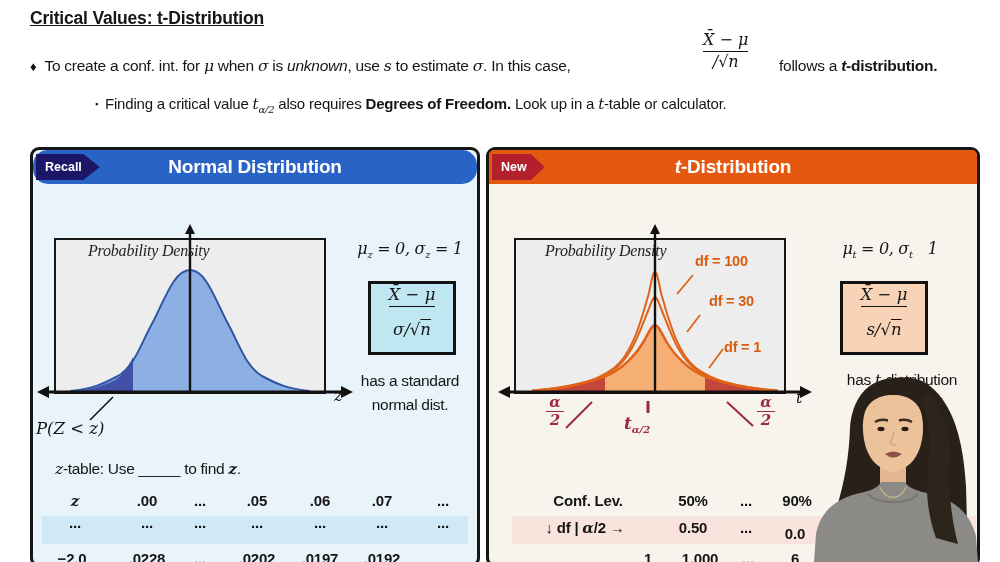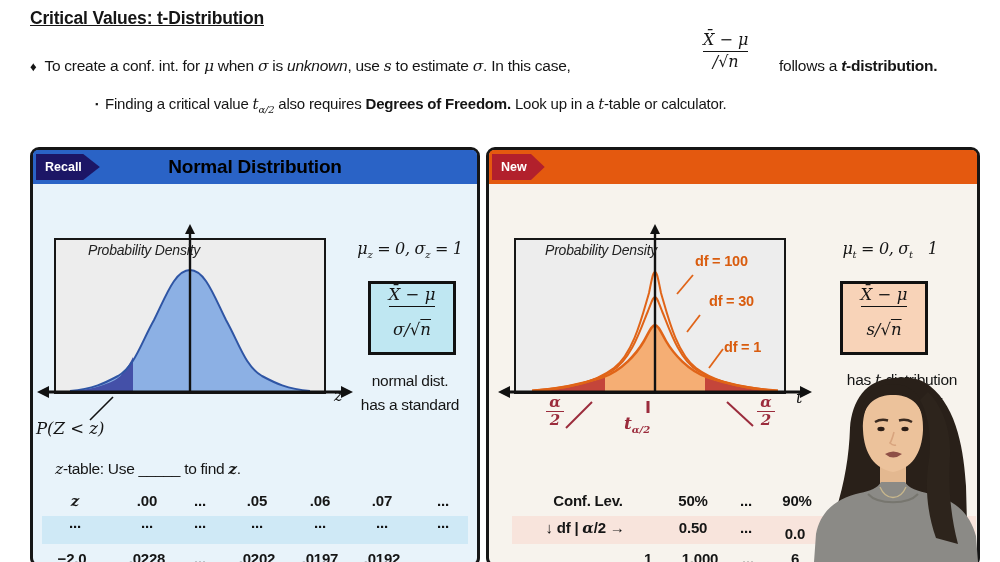--- a/index.html
+++ b/index.html
@@ -20,29 +20,29 @@
   .tfrac{left:703px;top:30px;text-align:center;font-family:"DejaVu Serif",serif;font-style:italic;font-size:16px;line-height:1.3;}
   .tfrac .den{border-top:1.6px solid #151515;padding:0 4px;}
   sub.sm{font-size:10px;}
   .rad{text-decoration:overline;}
 
   
   .panel{position:absolute;top:147px;height:420px;border:3px solid #161616;border-radius:9px;box-sizing:border-box;}
   .panel-left{left:30px;width:450px;background:#e8f3fa;}
   .panel-right{left:486px;width:494px;background:#f7f3ed;}
   .phead{height:34px;border-radius:5px 5px 0 0;display:flex;align-items:center;justify-content:center;position:relative;}
-  .phead-left{background:#2a63c6;}
+  .phead-left{background:#2a63c6;border-radius:15px;}
   .phead-right{background:#e4590f;}
-  .phead .ptitle{color:#000000;font-weight:bold;font-size:19px;letter-spacing:-0.2px;}
+  .phead .ptitle{color:#ffffff;font-weight:bold;font-size:19px;letter-spacing:-0.2px;}
   .tag{position:absolute;left:3px;top:4px;height:26px;line-height:26px;color:#fff;font-weight:bold;font-size:12.5px;
        padding:0 18px 0 9px;clip-path:polygon(0 0,74% 0,100% 50%,74% 100%,0 100%);}
   .tag-navy{background:#1c1666;}
   .tag-red{background:#b2202c;}
 
-  .plotlabel{font-style:italic;font-size:14px;color:#222;letter-spacing:-0.2px;}
+  .plotlabel{font-style:italic;font-size:16px;color:#222;letter-spacing:-0.2px;font-family:Liberation Serif, serif;}
   .axislabel{font-family:"DejaVu Serif",serif;font-style:italic;font-size:16px;}
   .params{font-family:"DejaVu Serif",serif;font-style:italic;font-size:16px;text-align:center;letter-spacing:-0.3px;}
   .fbox{position:absolute;width:88px;height:74px;border:3px solid #111;box-sizing:border-box;
         display:flex;align-items:center;justify-content:center;}
   .fbox-blue{background:#bfe7f2;}
   .fbox-peach{background:#f8d3b8;}
   .frac{text-align:center;font-family:"DejaVu Serif",serif;font-style:italic;font-size:16.5px;line-height:1.3;}
   .frac .den{border-top:1.6px solid #111;padding:12px 3px;}
   .capt{font-size:15.5px;text-align:center;letter-spacing:-0.3px;line-height:1.55;}
   .tabcap{font-size:15.5px;letter-spacing:-0.3px;}
@@ -83,20 +83,21 @@
   <div class="panel panel-left">
     <div class="phead phead-left">
       <span class="tag tag-navy">Recall</span>
       <span class="ptitle">Normal Distribution</span>
     </div>
   </div>
 
   <div class="panel panel-right">
     <div class="phead phead-right">
       <span class="tag tag-red">New</span>
+      <span class="ptitle"><span style="font-style:italic">t</span><span>-Distribution</span></span>
     </div>
   </div>
 
   <svg class="abs" style="left:35px;top:222px;" width="320" height="205" viewBox="0 0 320 205">
     <rect x="20" y="17" width="270" height="154" fill="#ededed" stroke="#161616" stroke-width="2"></rect>
     <path d="M35,169 C58,167 70,161 83,154 C100,144 106,121 119,98 C131,74 140,48 155,48 C170,48 179,74 191,98 C204,121 210,144 227,154 C240,161 252,167 275,169 L275,169.5 L35,169.5 Z" fill="#8cb0e4"></path>
     <path d="M38,169 C55,167.5 68,164 80,158 C87,154 93,145 98,135 L98,169.5 L38,169.5 Z" fill="#4450a8"></path>
     <path d="M35,169 C58,167 70,161 83,154 C100,144 106,121 119,98 C131,74 140,48 155,48 C170,48 179,74 191,98 C204,121 210,144 227,154 C240,161 252,167 275,169" fill="none" stroke="#2f55a4" stroke-width="2"></path>
     <line x1="155" y1="10" x2="155" y2="170" stroke="#111" stroke-width="2.4"></line>
     <polygon points="150,12 155,2 160,12" fill="#111"></polygon>
@@ -115,22 +116,22 @@
   </div>
 
   <div class="fbox fbox-blue" style="left:368px;top:281px;">
     <div class="frac">
       <div>X̄ − μ</div>
       <div class="den"><span>σ/√</span><span class="rad">n</span></div>
     </div>
   </div>
 
   <div class="abs capt" style="left:338px;top:369px;width:144px;">
+    <div>has a standard</div>
     <div>normal dist.</div>
-    <div>has a standard</div>
   </div>
 
   <div class="abs tabcap" style="left:55px;top:459px;width:410px;text-align:left;">
     <span class="math">z</span><span>-table: Use </span><span>_____</span><span> to find </span><span class="math b">z</span><span>.</span>
   </div>
 
   <div class="rowband band-blue" style="left:42px;top:516px;width:426px;"></div>
 
   <span class="tc math" style="left:75px;top:492px;">z</span>
   <span class="tc" style="left:147px;top:492px;">.00</span>

